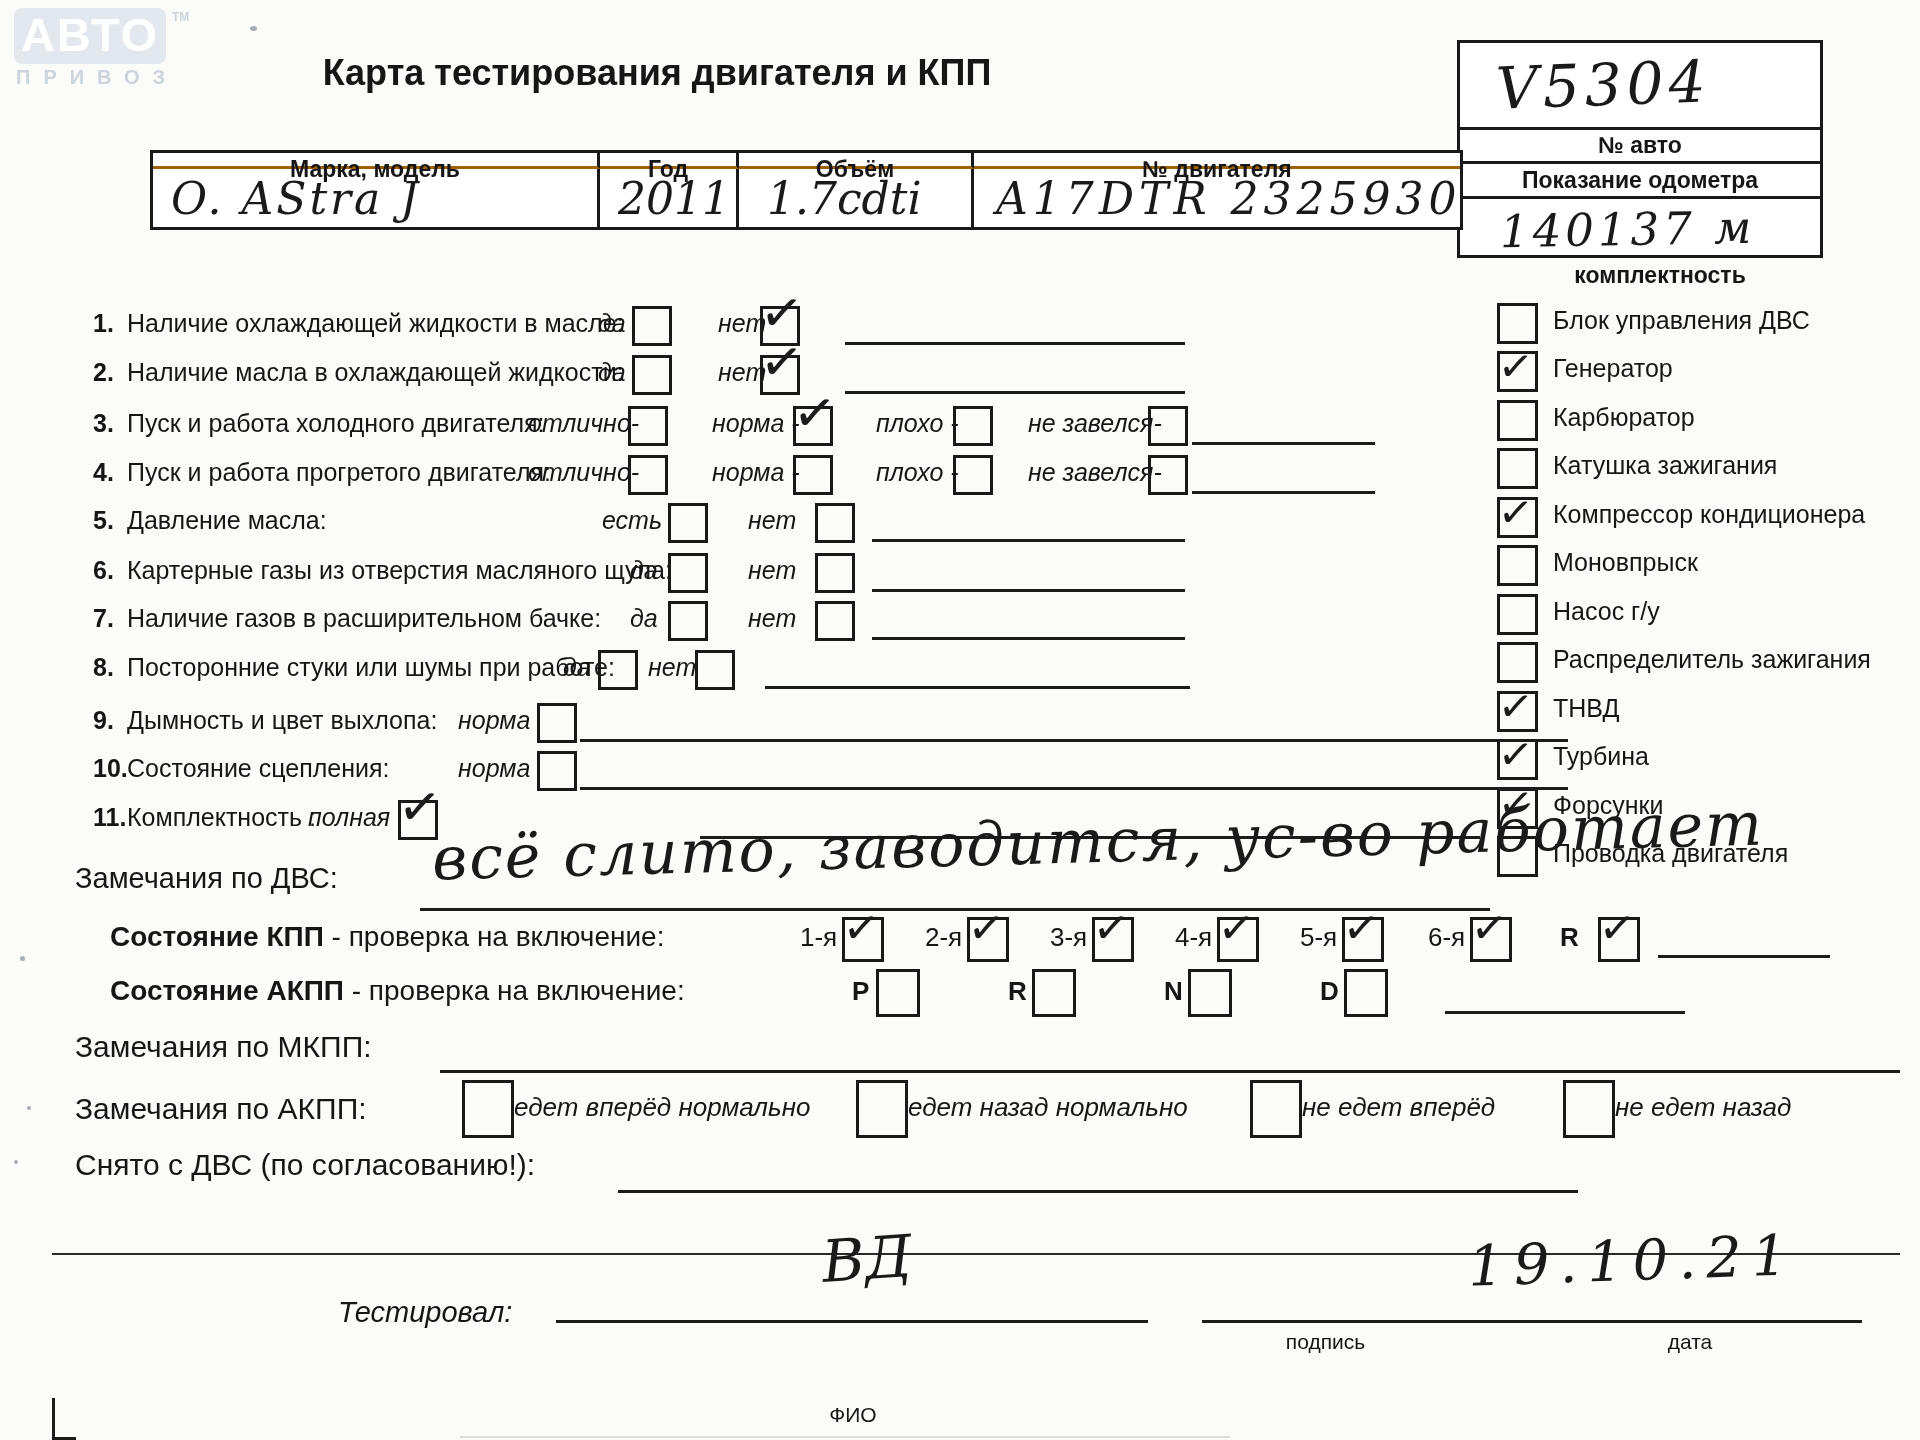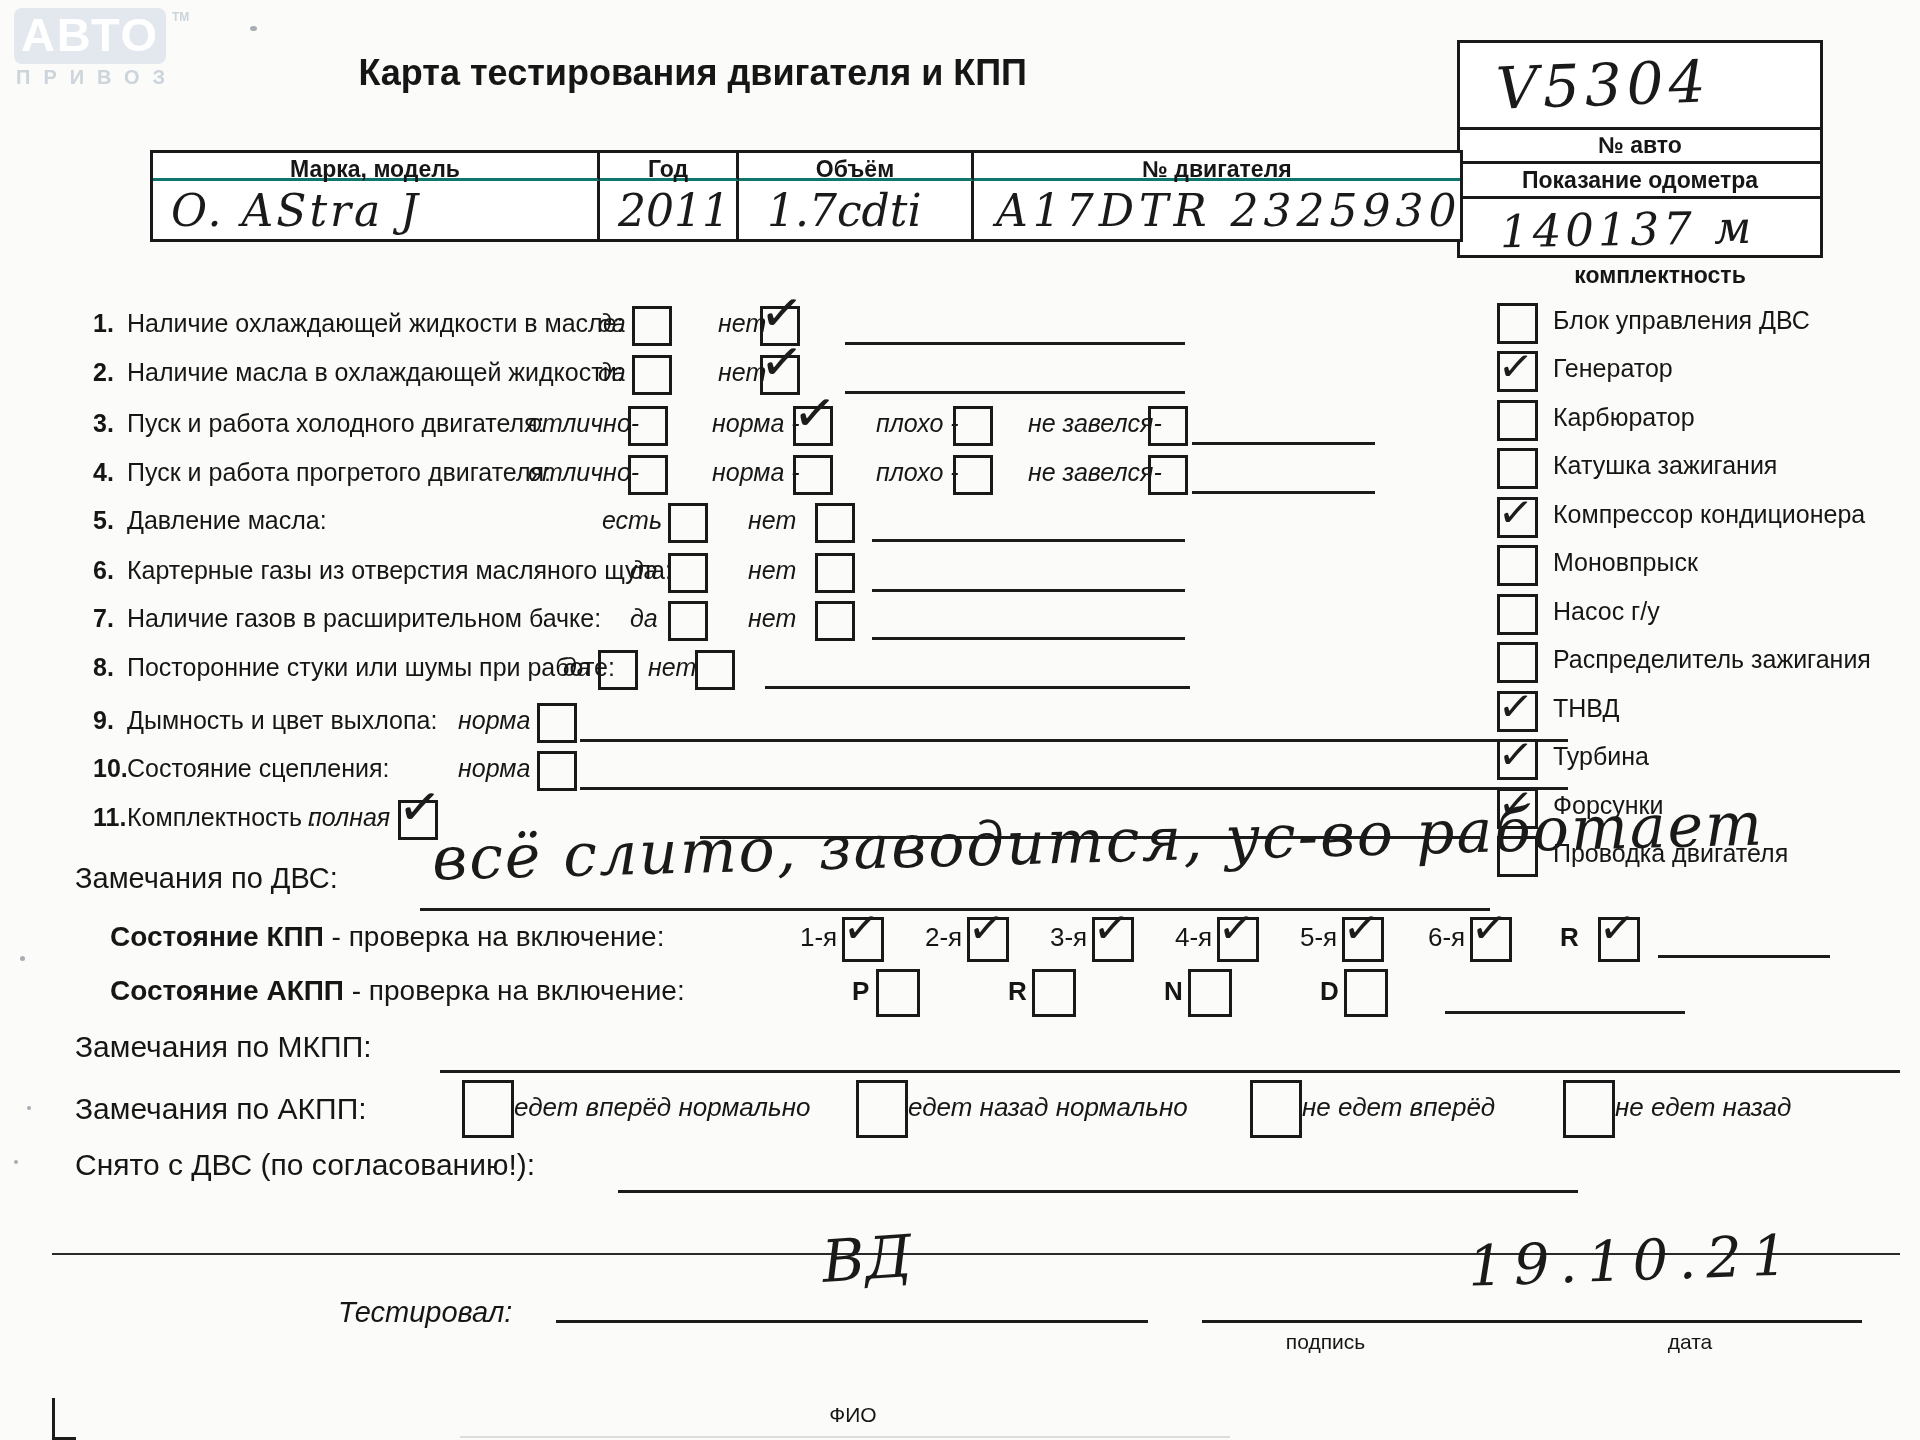--- a/index.html
+++ b/index.html
@@ -18,35 +18,35 @@
   .cb.checked::after{content:"✓";position:absolute;left:-3px;top:-22px;font-size:52px;font-weight:bold;
       font-family:"DejaVu Sans",sans-serif;color:#1c1c1c;transform:rotate(6deg);line-height:1;}
   .cb.eq.checked::after{font-size:42px;top:-8px;left:-2px;}
   .cb.gear.checked::after{font-size:44px;top:-14px;left:-2px;}
   
   .logo-box{position:absolute;left:14px;top:8px;width:152px;height:56px;background:#e3e8ee;border-radius:8px;
       color:#ffffff;font-weight:bold;font-size:47px;line-height:54px;text-align:center;letter-spacing:2px;}
   .logo-tm{position:absolute;left:172px;top:10px;font-size:12px;color:#ccd4dc;font-weight:bold;}
   .logo-sub{position:absolute;left:16px;top:66px;width:160px;font-size:20px;font-weight:bold;
       color:#ccd4dc;letter-spacing:13px;}
-  .title{position:absolute;left:287px;top:52px;width:740px;text-align:right;font-size:36px;font-weight:bold;}
+  .title{position:absolute;left:287px;top:52px;width:740px;text-align:center;font-size:36px;font-weight:bold;}
   
   .car-box{position:absolute;left:1457px;top:40px;width:360px;border:3px solid #191919;background:#fff;}
   .car-num{height:84px;border-bottom:3px solid #191919;}
   .car-num .hw{position:absolute;left:36px;top:8px;font-size:58px;letter-spacing:5px;transform:rotate(-2deg);}
   .car-cap{height:31px;line-height:31px;text-align:center;font-weight:bold;font-size:23px;border-bottom:3px solid #191919;}
   .odo-cap{height:32px;line-height:32px;text-align:center;font-weight:bold;font-size:23px;border-bottom:3px solid #191919;}
   .odo-val{height:56px;position:relative;}
   .odo-val .hw{position:absolute;left:40px;top:4px;font-size:45px;letter-spacing:4px;transform:rotate(-1deg);}
   
   .vtable{position:absolute;left:150px;top:150px;width:1307px;border:3px solid #191919;background:#fff;}
   .vrow{display:flex;}
   .vcell{border-right:3px solid #191919;box-sizing:border-box;position:relative;}
   .vcell:last-child{border-right:none;}
-  .vhead .vcell{height:28px;line-height:32px;text-align:center;font-weight:bold;font-size:23px;border-bottom:3px solid #0f766e;}
+  .vhead .vcell{height:16px;line-height:32px;text-align:center;font-weight:bold;font-size:23px;border-bottom:3px solid #a16207;}
   .vdata .vcell{height:58px;}
   .c1{width:447px;} .c2{width:139px;} .c3{width:235px;} .c4{flex:1;}
   .vdata .hw{position:absolute;top:4px;font-size:44px;}
   
   .eq-title{position:absolute;left:1495px;top:262px;width:330px;text-align:center;font-weight:bold;font-size:23px;}
   .eq-label{position:absolute;font-size:25px;line-height:35px;white-space:nowrap;}
   
   .check-row{position:absolute;left:0;width:1920px;height:42px;}
   .check-row .num{position:absolute;left:93px;font-weight:bold;font-size:25px;line-height:42px;}
   .check-row .lbl{position:absolute;left:127px;font-size:25px;line-height:42px;white-space:nowrap;}

